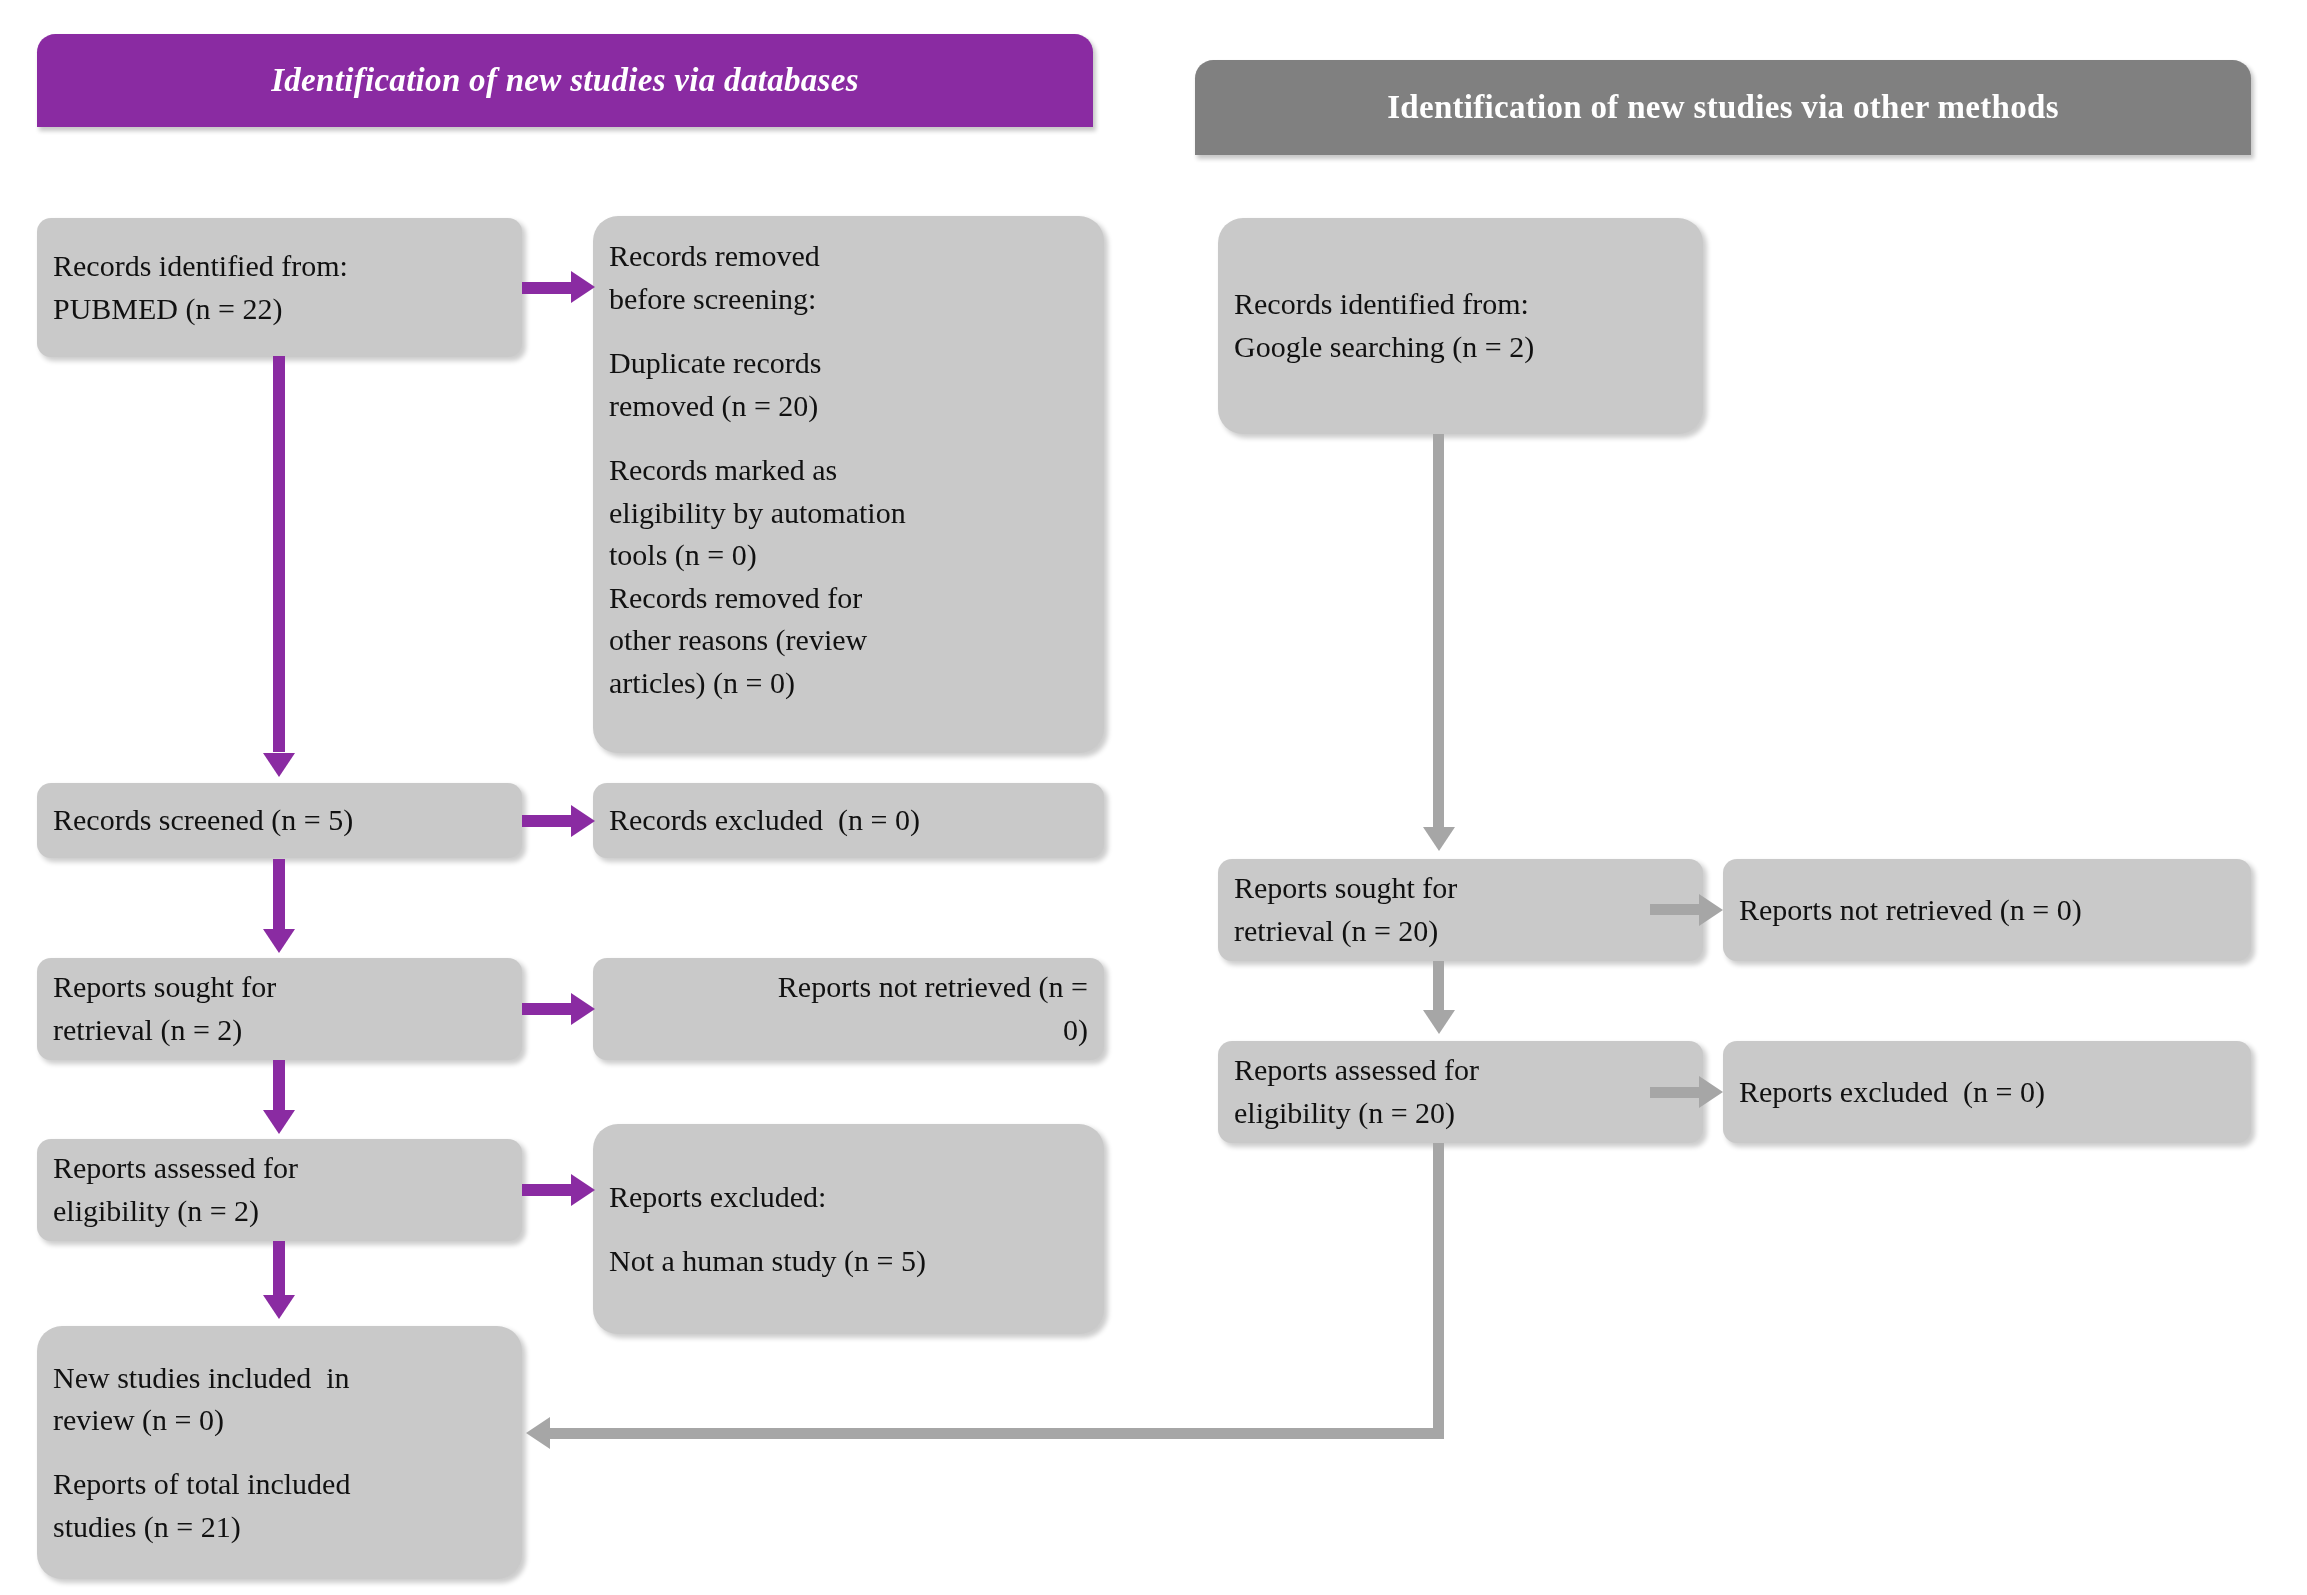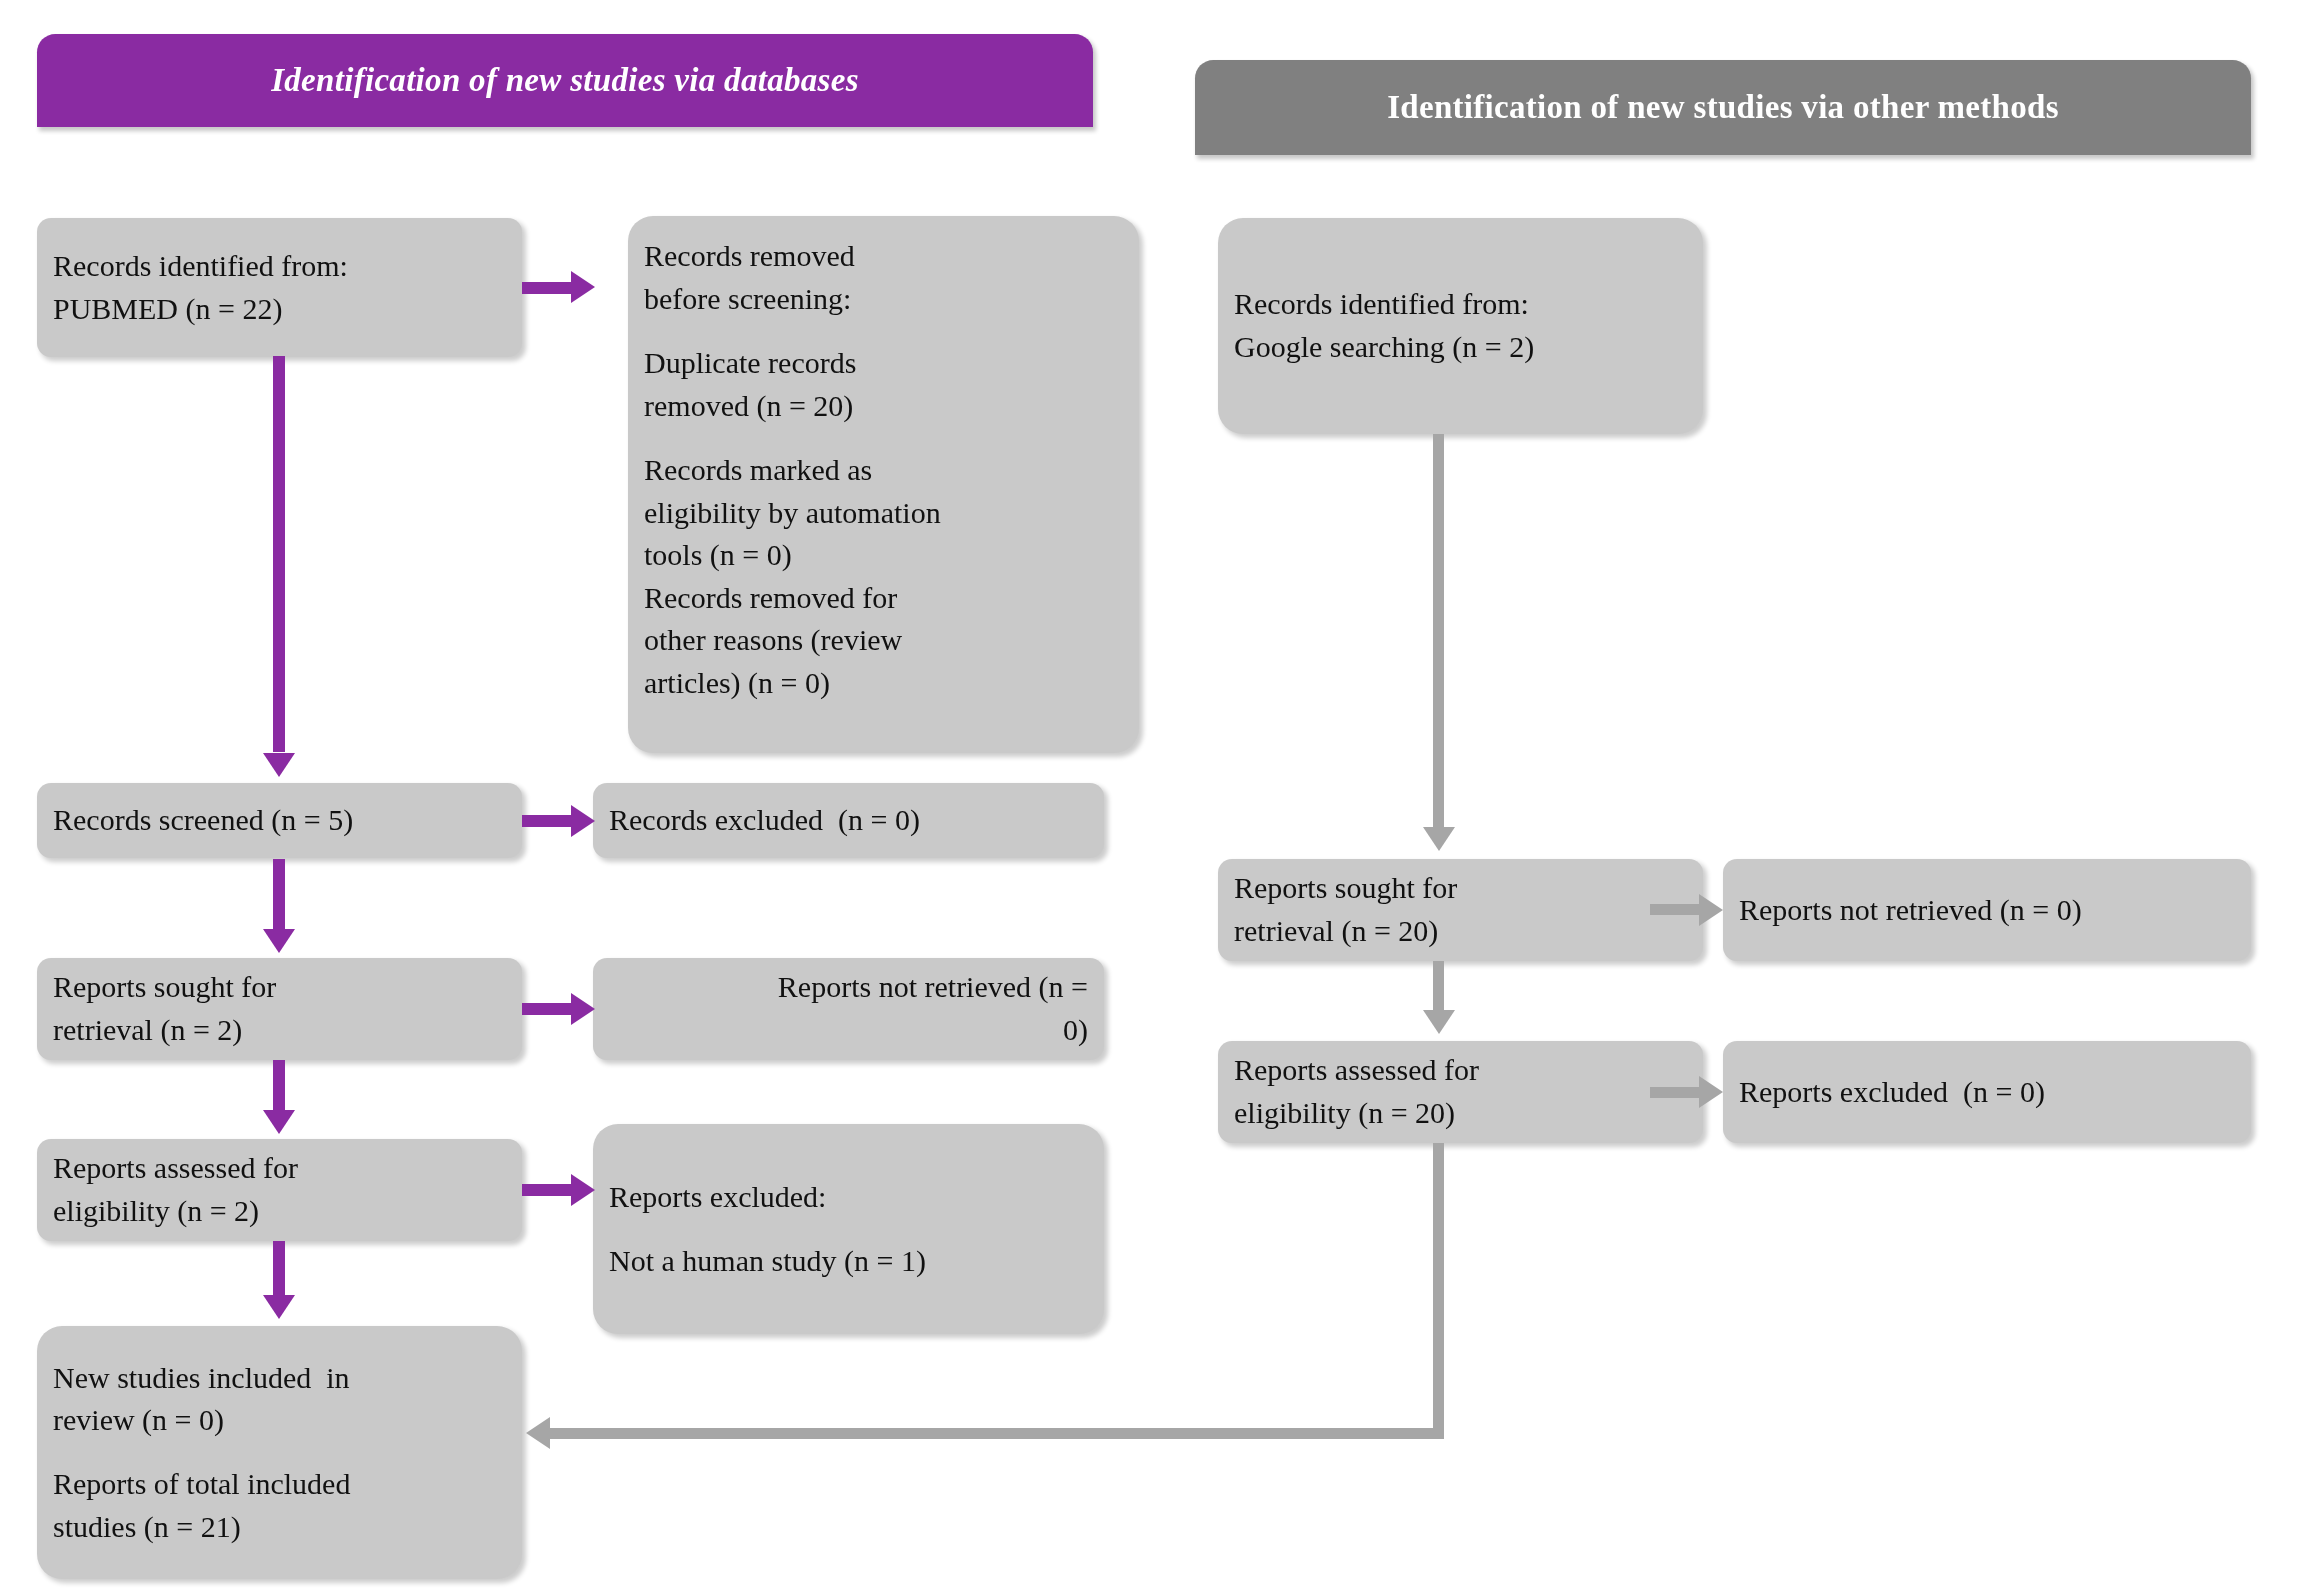--- a/index.html
+++ b/index.html
@@ -94,21 +94,21 @@
 
   <div class="header purple" style="left:37px; top:34px; width:1056px; height:93px;">Identification  of new studies via databases</div>
 
   <div class="header grey" style="left:1195px; top:32px; width:1056px; height:95px;margin-top:28px;">Identification  of new studies via other methods</div>
 
   <div class="box" style="left:37px; top:218px; width:485px; height:139px;">
     <span class="ln">Records identified from:</span>
     <span class="ln">PUBMED (n = 22)</span>
   </div>
 
-  <div class="box bigradius" style="left:628px; top:216px; width:511px; height:537px; justify-content:flex-start; padding-top:19.4px;">
+  <div class="box bigradius" style="left:593px; top:216px; width:511px; height:537px; justify-content:flex-start; padding-top:19.4px;">
     <span class="ln">Records removed</span>
     <span class="ln">before screening:</span>
     <span class="gap"></span>
     <span class="ln">Duplicate records</span>
     <span class="ln">removed (n = 20)</span>
     <span class="gap"></span>
     <span class="ln">Records marked as</span>
     <span class="ln">eligibility by automation</span>
     <span class="ln">tools (n = 0)</span>
     <span class="ln">Records removed for</span>
@@ -135,21 +135,21 @@
   </div>
 
   <div class="box" style="left:37px; top:1139px; width:485px; height:102px;">
     <span class="ln">Reports assessed for</span>
     <span class="ln">eligibility (n = 2)</span>
   </div>
 
   <div class="box bigradius" style="left:593px; top:1124px; width:511px; height:210px;">
     <span class="ln">Reports excluded:</span>
     <span class="gap"></span>
-    <span class="ln">Not a human study (n = 1)</span>
+    <span class="ln">Not a human study (n = 5)</span>
   </div>
 
   <div class="box bigradius" style="left:37px; top:1326px; width:485px; height:253px;">
     <span class="ln">New studies included  in</span>
     <span class="ln">review (n = 0)</span>
     <span class="gap"></span>
     <span class="ln">Reports of total included</span>
     <span class="ln">studies (n = 21)</span>
   </div>
 

